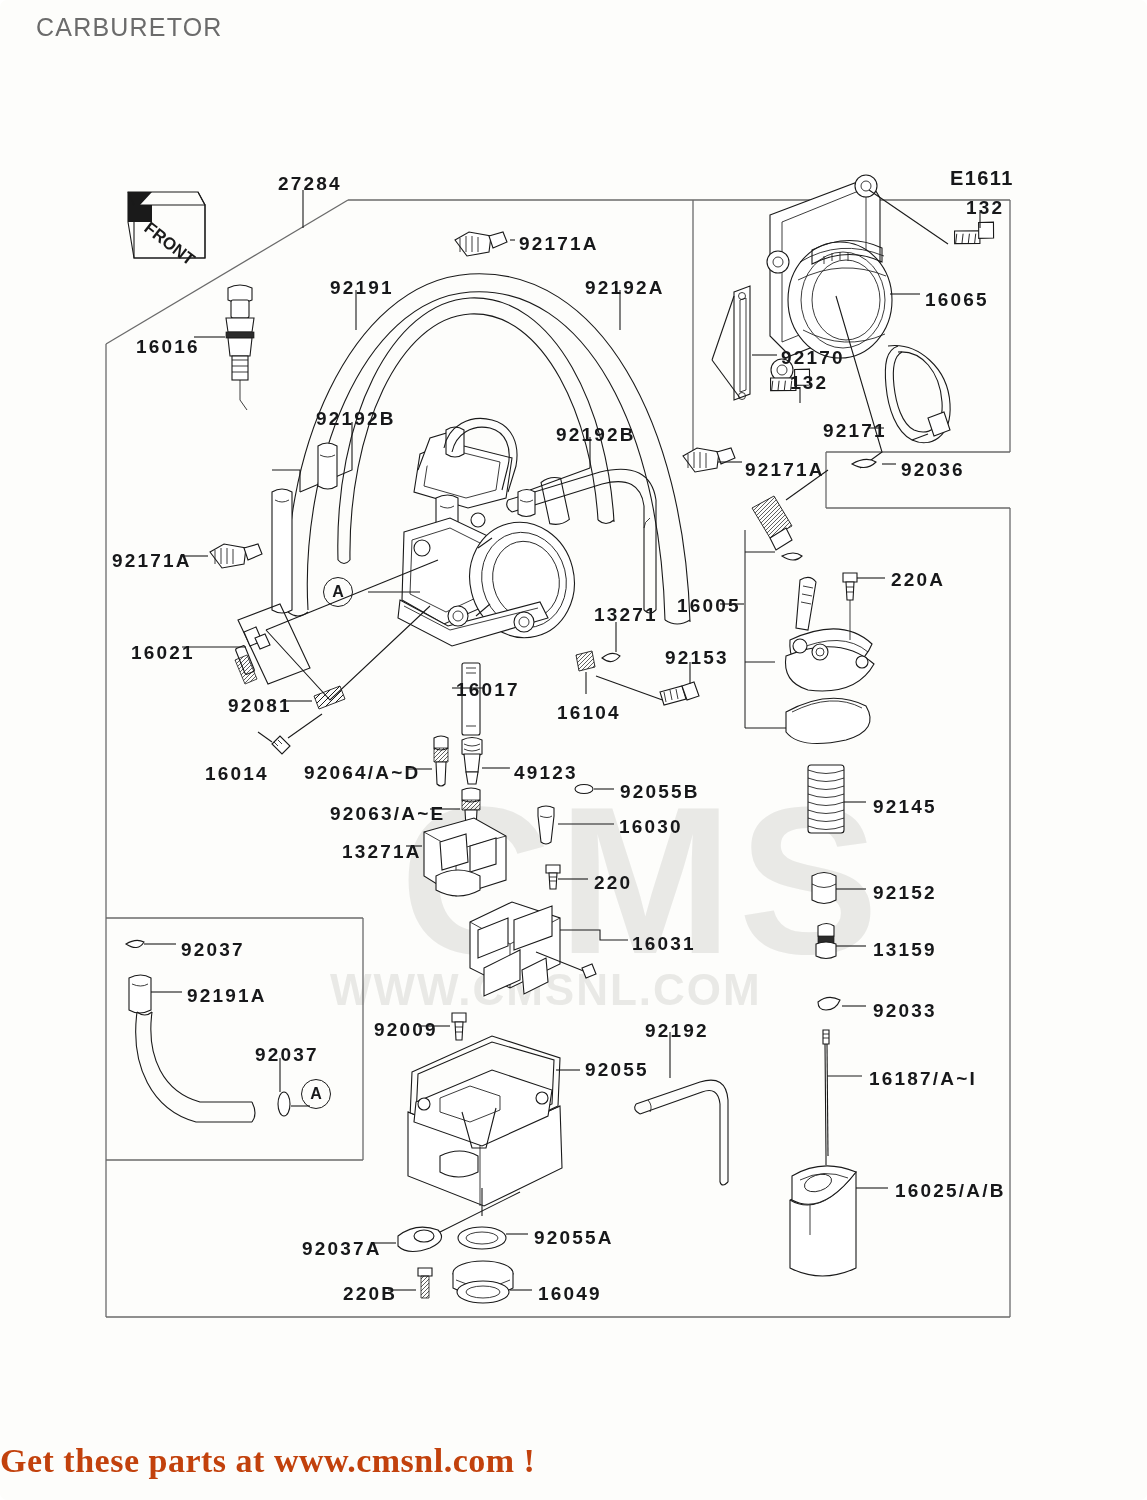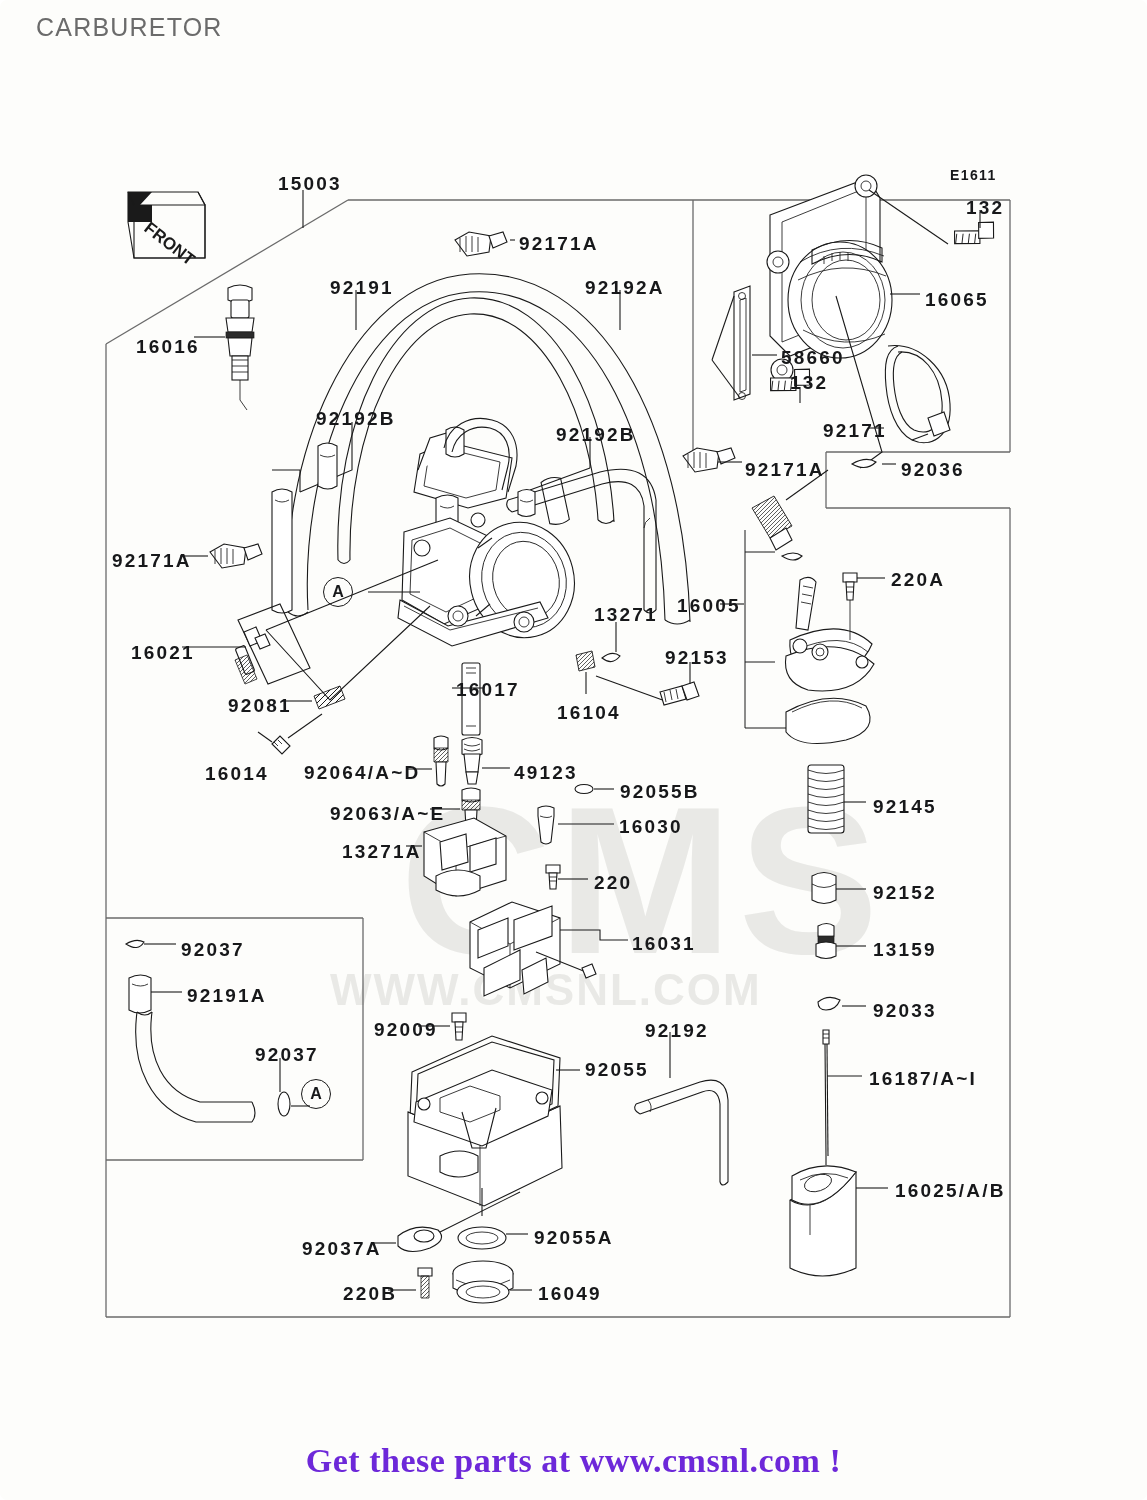--- a/index.html
+++ b/index.html
@@ -31,44 +31,43 @@
     color: #6b6b6b;
     font-family: "Liberation Sans", sans-serif;
     font-weight: 400;
     white-space: nowrap;
   }
   #footer-text {
     position: absolute;
     left: 0;
     top: 1442px;
     width: 1147px;
-    text-align: center;
     font-size: 34px;
     font-weight: bold;
-    color: #6d28d9;
+    color: #c2410c;
     font-family: "Liberation Serif", serif;
     letter-spacing: 0.5px;
   }
   #diagram-svg {
     position: absolute;
     left: 0;
     top: 0;
   }
   .lbl {
     position: absolute;
     font-family: "Liberation Sans", sans-serif;
     font-size: 19px;
     font-weight: bold;
     color: #17181a;
     letter-spacing: 2.2px;
     white-space: nowrap;
     line-height: 1;
   }
   .lbl.small {
-    font-size: 14px;
+    font-size: 20px;
     letter-spacing: 1.4px;
   }
   .ref-circle {
     position: absolute;
     width: 30px; height: 30px;
     border: 1.6px solid #1a1a1a;
     border-radius: 50%;
     box-sizing: border-box;
     display: flex;
     align-items: center;
@@ -596,29 +595,29 @@
   </svg>
 
   <div class="ref-circle" style="left:338px; top:592px; transform:translate(-50%,-50%);">
     <span>A</span>
   </div>
   <div class="ref-circle" style="left:316px; top:1094px; transform:translate(-50%,-50%);">
     <span>A</span>
   </div>
 
   <div id="labels-layer">
-      <div class="lbl" style="left: 278px; top: 174px;">15003</div>
+      <div class="lbl" style="left: 278px; top: 174px;">27284</div>
       <div class="lbl small" style="left: 950px; top: 168px;">E1611</div>
       <div class="lbl" style="left: 966px; top: 198px;">132</div>
       <div class="lbl" style="left: 519px; top: 234px;">92171A</div>
       <div class="lbl" style="left: 330px; top: 278px;">92191</div>
       <div class="lbl" style="left: 585px; top: 278px;">92192A</div>
       <div class="lbl" style="left: 925px; top: 290px;">16065</div>
       <div class="lbl" style="left: 136px; top: 337px;">16016</div>
-      <div class="lbl" style="left: 781px; top: 348px;">58660</div>
+      <div class="lbl" style="left: 781px; top: 348px;">92170</div>
       <div class="lbl" style="left: 790px; top: 373px;">132</div>
       <div class="lbl" style="left: 316px; top: 409px;">92192B</div>
       <div class="lbl" style="left: 556px; top: 425px;">92192B</div>
       <div class="lbl" style="left: 823px; top: 421px;">92171</div>
       <div class="lbl" style="left: 745px; top: 460px;">92171A</div>
       <div class="lbl" style="left: 901px; top: 460px;">92036</div>
       <div class="lbl" style="left: 112px; top: 551px;">92171A</div>
       <div class="lbl" style="left: 594px; top: 605px;">13271</div>
       <div class="lbl" style="left: 677px; top: 596px;">16005</div>
       <div class="lbl" style="left: 891px; top: 570px;">220A</div>

